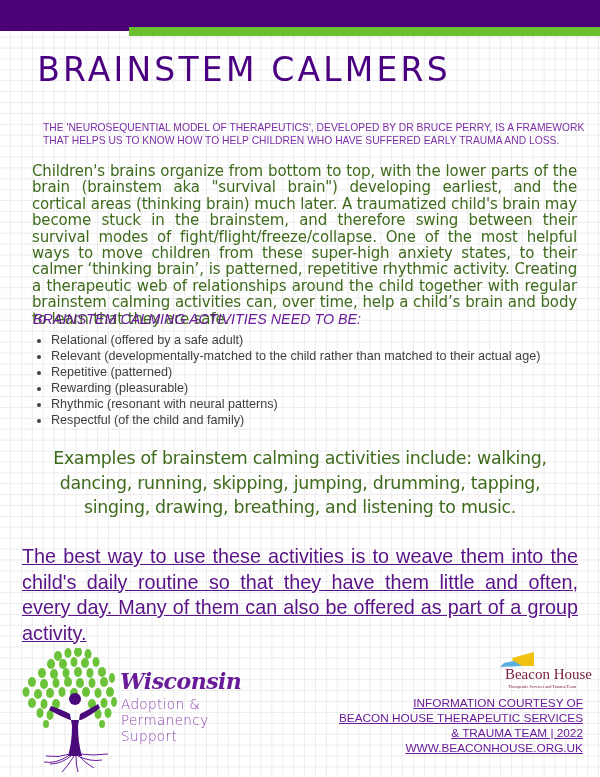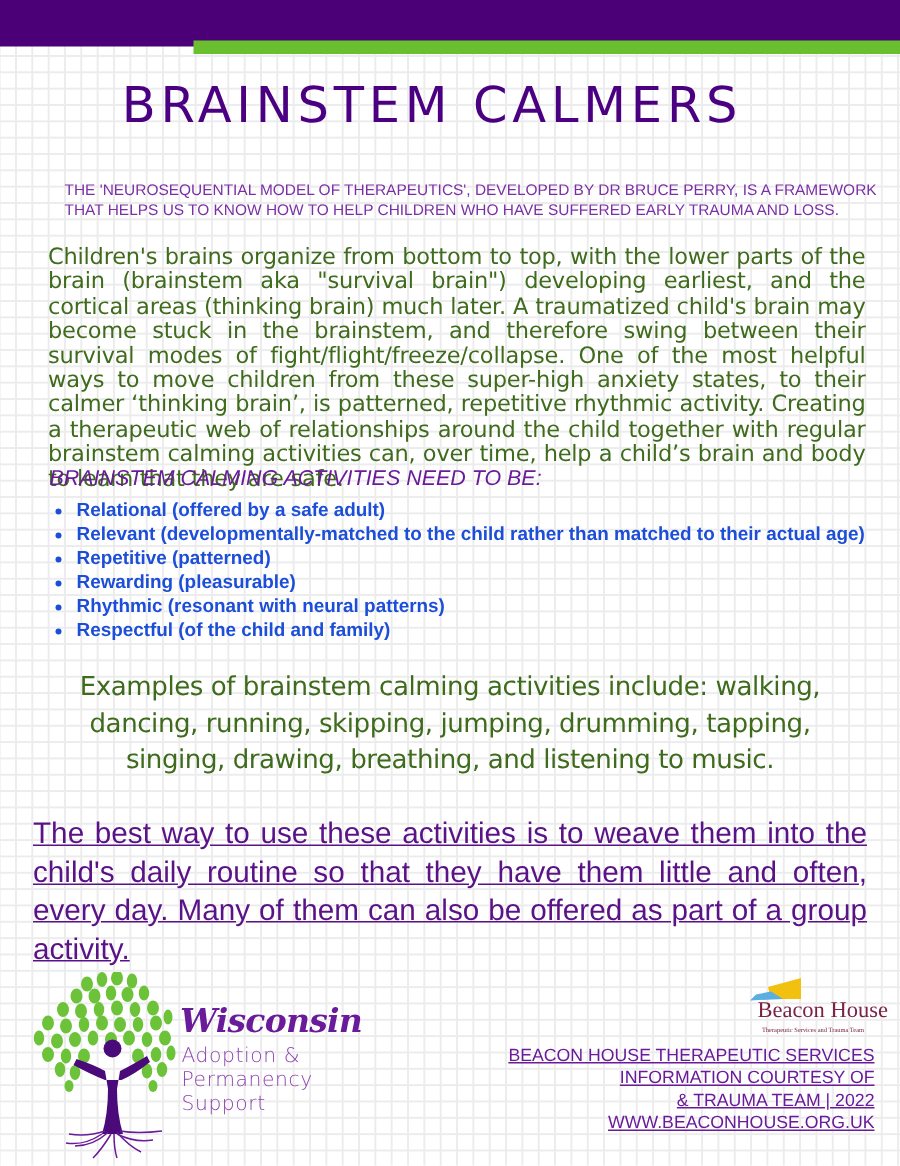--- a/index.html
+++ b/index.html
@@ -11,38 +11,38 @@
       linear-gradient(to bottom, #ececec 1px, transparent 1px);
     background-size: 10.9px 10.9px;
     background-position: 10px 4px;
     font-family: "Liberation Sans", sans-serif;
   }
   .top-bar { position: absolute; left: 0; top: 0; width: 600px; height: 31px; background: #4b0078; }
   .green-bar { position: absolute; left: 129px; top: 27px; width: 471px; height: 9px; background: #6abf2e; }
   .title {
     position: absolute; left: 0; top: 50px; width: 488px; text-align: center;
     font-family: "DejaVu Sans", sans-serif; font-size: 33px; letter-spacing: 3.2px;
-    color: #4b0082; font-weight: normal; margin: 0; padding-left: 44px;
+    color: #4b0082; font-weight: normal; margin: 0;
   }
   .intro {
     position: absolute; left: 28px; top: 106px; width: 544px; text-align: left;
     font-size: 10.3px; line-height: 13px; color: #7b2fa6; margin: 15px;
   }
   .body-text {
     position: absolute; left: 28px; top: 159px; width: 545px; text-align: justify;
     font-family: "DejaVu Sans", sans-serif; font-size: 15px; line-height: 16.4px;
     color: #3f6b1c; margin: 4px; letter-spacing: -0.15px;
   }
   .needs-heading {
     position: absolute; left: 33px; top: 311px; margin: 0;
     font-size: 14.3px; color: #6a1b9a; font-weight: normal; font-style: italic;
   }
   .needs-list {
     position: absolute; left: 33px; top: 332px; margin: 0; padding: 0 0 0 18px;
-    font-size: 12.6px; line-height: 16.1px; color: #1d4ed8; font-weight: bold;
+    font-size: 12.6px; line-height: 16.1px; color: #404040;
   }
   .needs-list li { margin: 0; padding: 0; }
   .examples {
     position: absolute; left: 30px; top: 446px; width: 540px; text-align: center; margin: 0;
     font-family: "DejaVu Sans", sans-serif; font-size: 17.4px; line-height: 24.5px;
     color: #3f6b1c; letter-spacing: -0.3px;
   }
   .best-way {
     position: absolute; left: 22px; top: 544px; width: 556px; text-align: justify; margin: 0;
     font-size: 19.8px; line-height: 25.5px; color: #5a1287; text-decoration: underline;
@@ -166,17 +166,17 @@
 <p class="wis-line" style="top:729px">Support</p>
 
 <svg class="beacon-logo" viewBox="0 0 105 45" xmlns="http://www.w3.org/2000/svg">
   <polygon points="20,10 42,4 42,18 22,18" fill="#f2c10f"></polygon>
   <polygon points="12,15 22,13 30,18 8,19" fill="#5aaee0"></polygon>
 </svg>
 <p class="beacon-name">Beacon House</p>
 <p class="beacon-sub">Therapeutic Services and Trauma Team</p>
 
 <div class="courtesy">
+  <a>INFORMATION COURTESY OF</a>
   <a>BEACON HOUSE THERAPEUTIC SERVICES</a>
-  <a>INFORMATION COURTESY OF</a>
   <a>&amp; TRAUMA TEAM | 2022</a>
   <a>WWW.BEACONHOUSE.ORG.UK</a>
 </div>
 
 </body></html>

